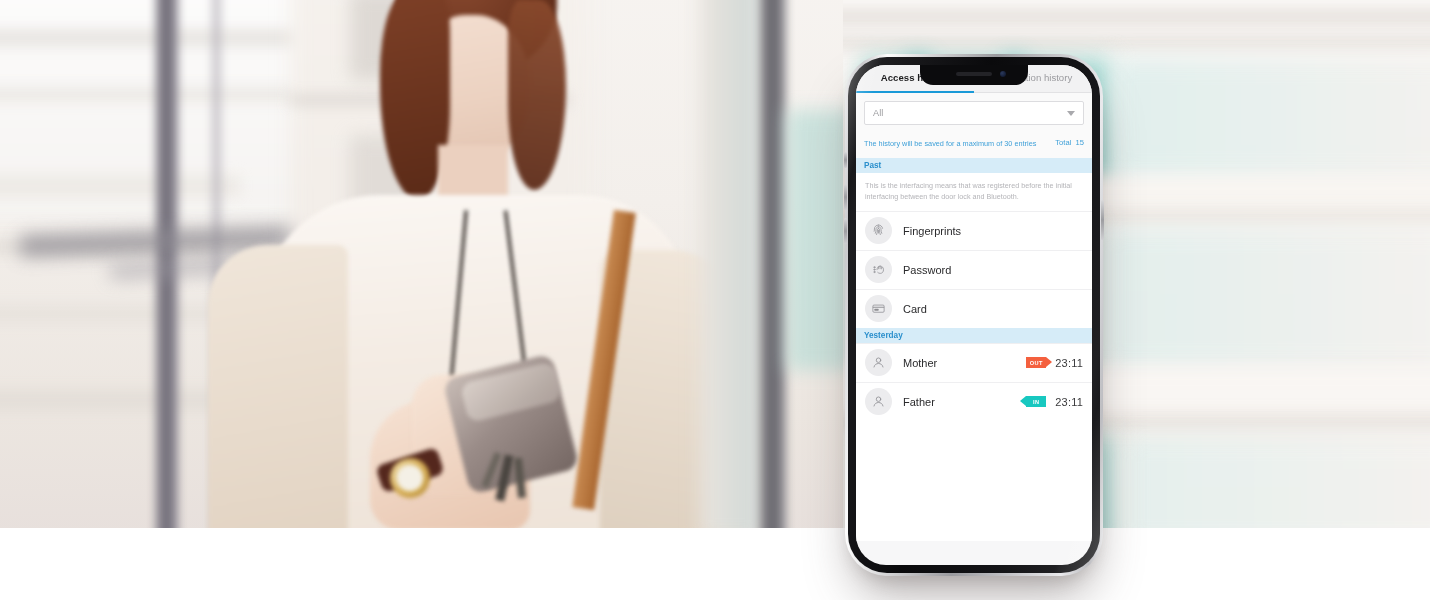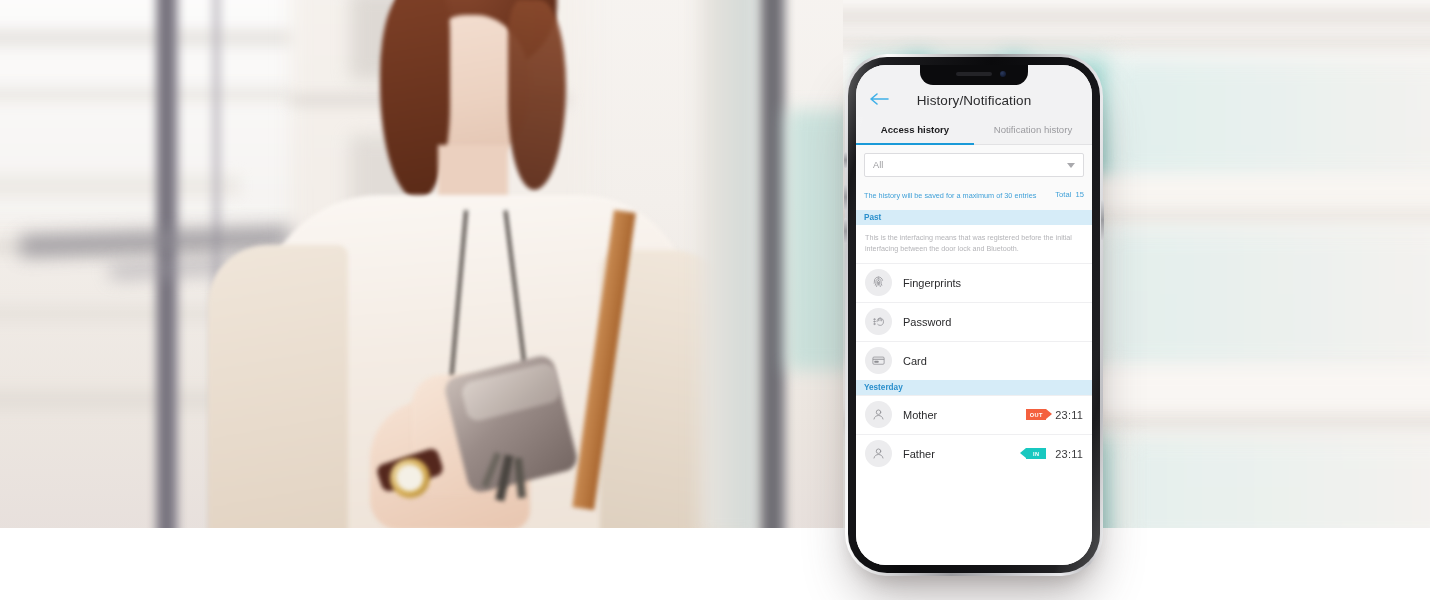--- a/index.html
+++ b/index.html
@@ -305,28 +305,20 @@
     <div class="btn-side" style="left:1px; top:100px; width:3px; height:16px;"></div>
     <div class="btn-side" style="right:1px; top:148px; width:3px; height:40px;"></div>
 
     <div class="screen">
 
       <div class="notch">
         <div class="speaker"></div>
         <div class="cam"></div>
       </div>
 
-      <div class="appbar">
-        <div class="back-arrow">
-          <svg viewBox="0 0 22 18" width="22" height="18">
-            <path d="M9 4 L3 9 L9 14 M3 9 L20 9" fill="none" stroke="#3fb0e8" stroke-width="1.6" stroke-linecap="round" stroke-linejoin="round"></path>
-          </svg>
-        </div>
-        <div class="app-title">History/Notification</div>
-      </div>
 
       <div class="tabs">
         <div class="tab active">Access history</div>
         <div class="tab">Notification history</div>
       </div>
 
       <div class="filter-wrap">
         <div class="select">
           <span class="select-val">All</span>
           <span class="caret"></span>

